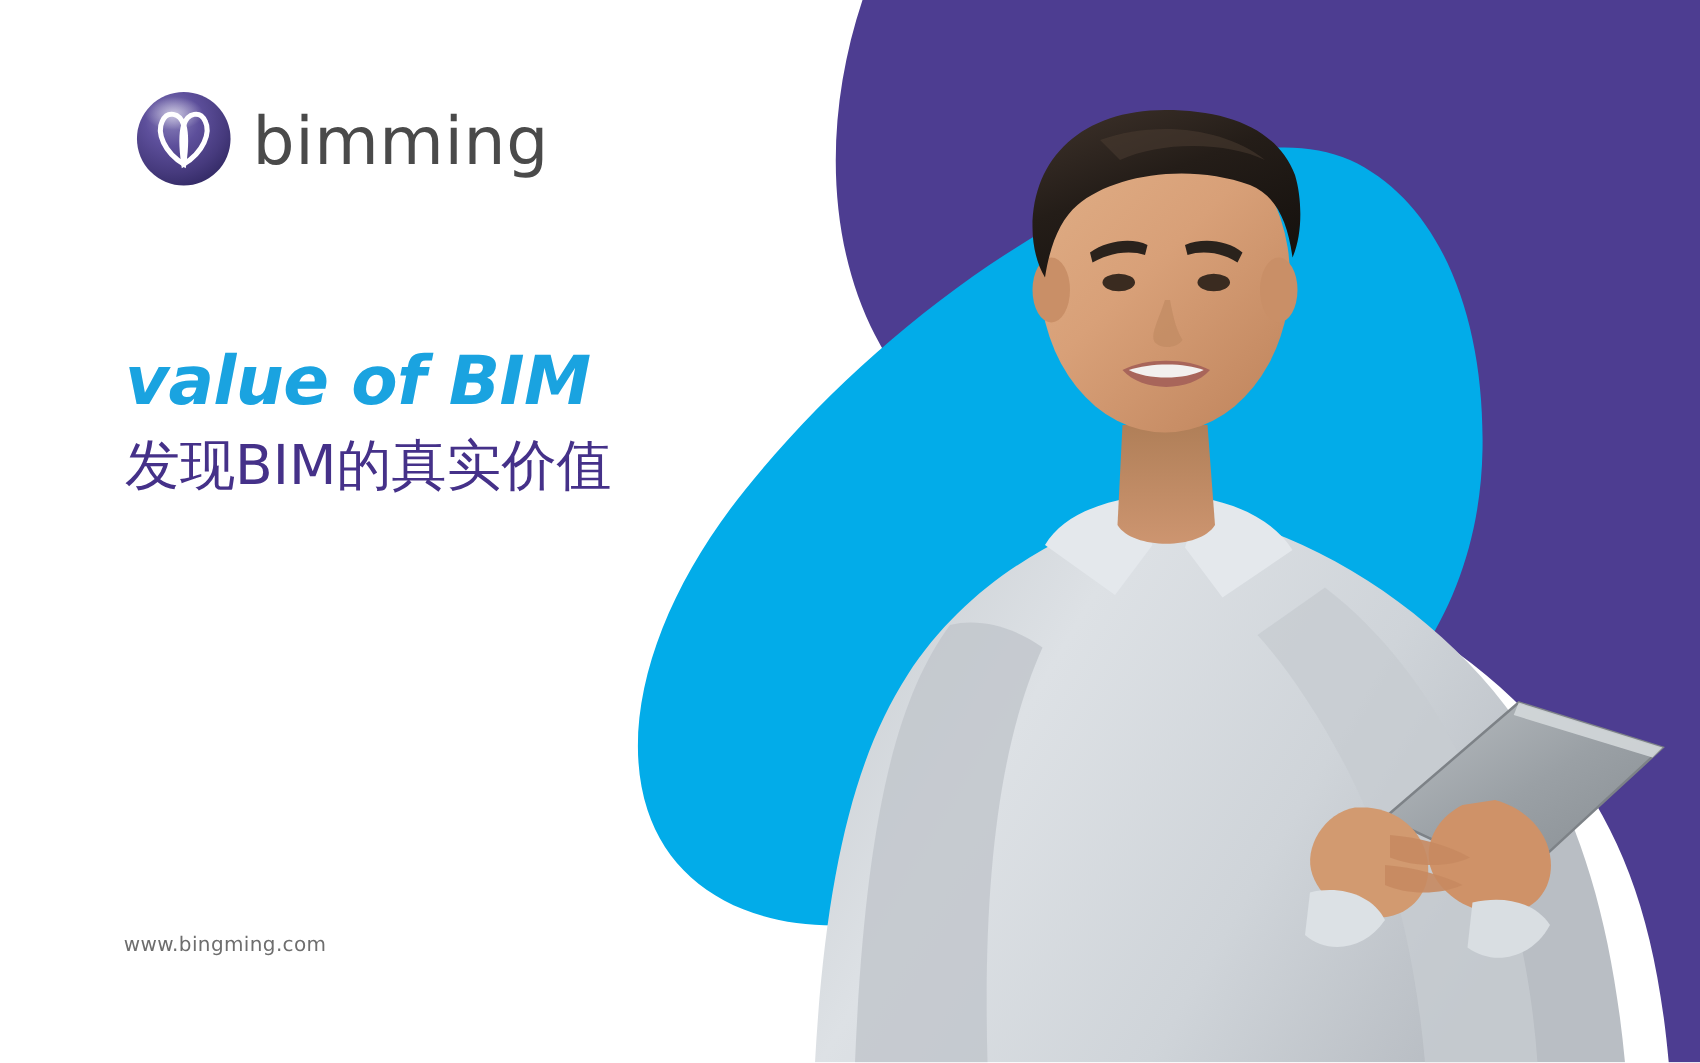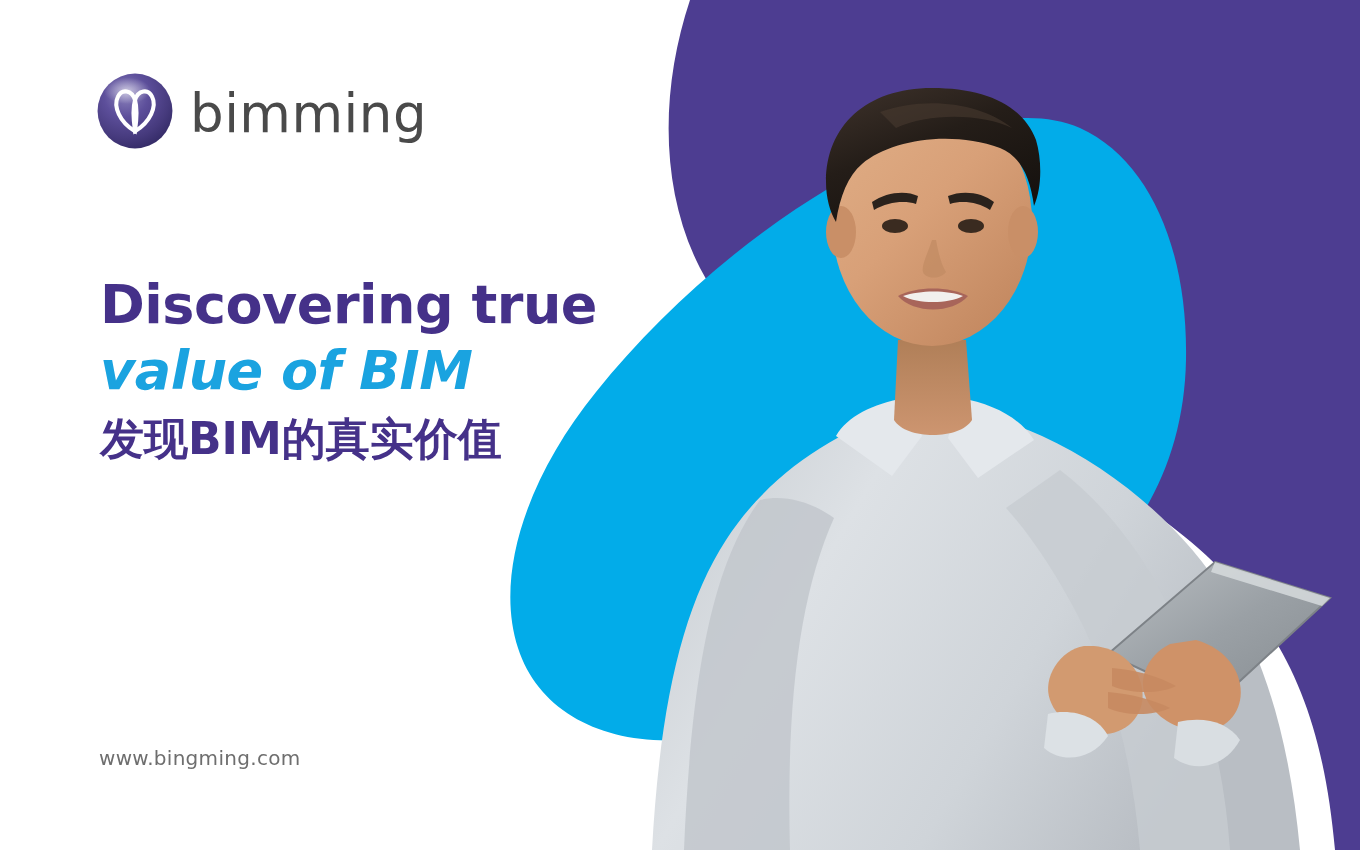--- a/index.html
+++ b/index.html
@@ -23,21 +23,21 @@
   #bg-shapes {
     position:absolute;
     inset:0;
     width:1360px;
     height:850px;
   }
 
   
   #logo-block {
     position:absolute;
-    left:96px;
+    left:108px;
     top:72px;
     display:flex;
     align-items:center;
     gap:16px;
     z-index:6;
   }
   #logo-mark {
     width:78px;
     height:78px;
     flex:0 0 78px;
@@ -68,34 +68,34 @@
     font-weight:700;
     letter-spacing:-0.5px;
     white-space:nowrap;
     font-family:"DejaVu Sans", sans-serif;
   }
   #headline-line-1 { color:#453189; }
   #headline-line-2 { color:#1aa3e0;font-style:italic; }
   #headline-line-cn {
     font-size:44px;
     line-height:62px;
-    font-weight:700;
+    font-weight:400;
     color:#453189;
     letter-spacing:0px;
     white-space:nowrap;
     margin-top:4px;
     font-family:"DejaVu Sans", sans-serif;
   }
 
   
   #site-url {
     position:absolute;
     left:99px;
     top:748px;
-    font-size:20px;
+    font-size:16px;
     line-height:1;
     color:#6e6e6e;
     letter-spacing:0.3px;
     font-weight:400;
     z-index:6;
     font-family:"DejaVu Sans", sans-serif;
   }
 
   
   #person-photo {
@@ -266,20 +266,19 @@
         <path d="M 50,76 C 30,64 22,44 28,32 C 33,21 46,23 50,36
                  C 53,46 52,62 50,76 Z"></path>
         <path d="M 50,76 C 70,64 78,44 72,32 C 67,21 54,23 50,36
                  C 47,46 48,62 50,76 Z"></path>
       </g>
     </svg>
     <span id="logo-wordmark">bimming</span>
   </div>
 
   <div id="headline-block">
-    <div class="headline-line" id="headline-line-1">Discovering true</div>
     <div class="headline-line" id="headline-line-2">value of BIM</div>
     <div id="headline-line-cn">发现BIM的真实价值</div>
   </div>
 
   <div id="site-url">www.bingming.com</div>
 
 </div>
 
 </body></html>

